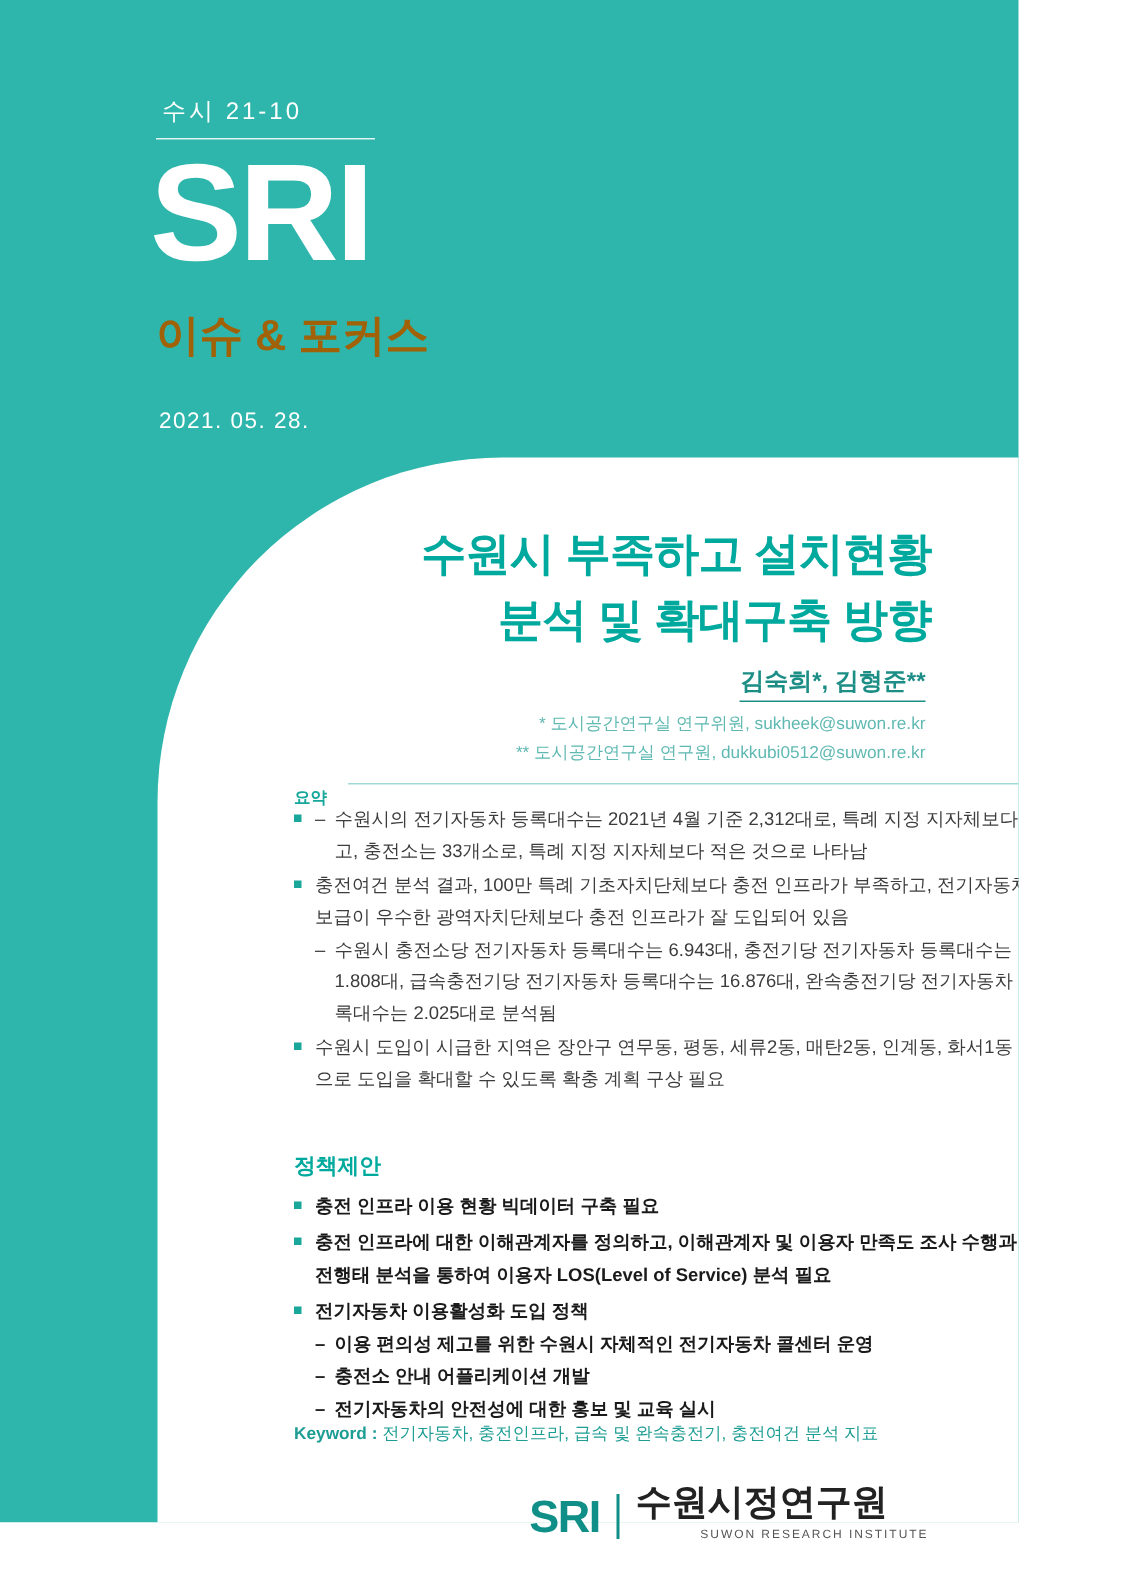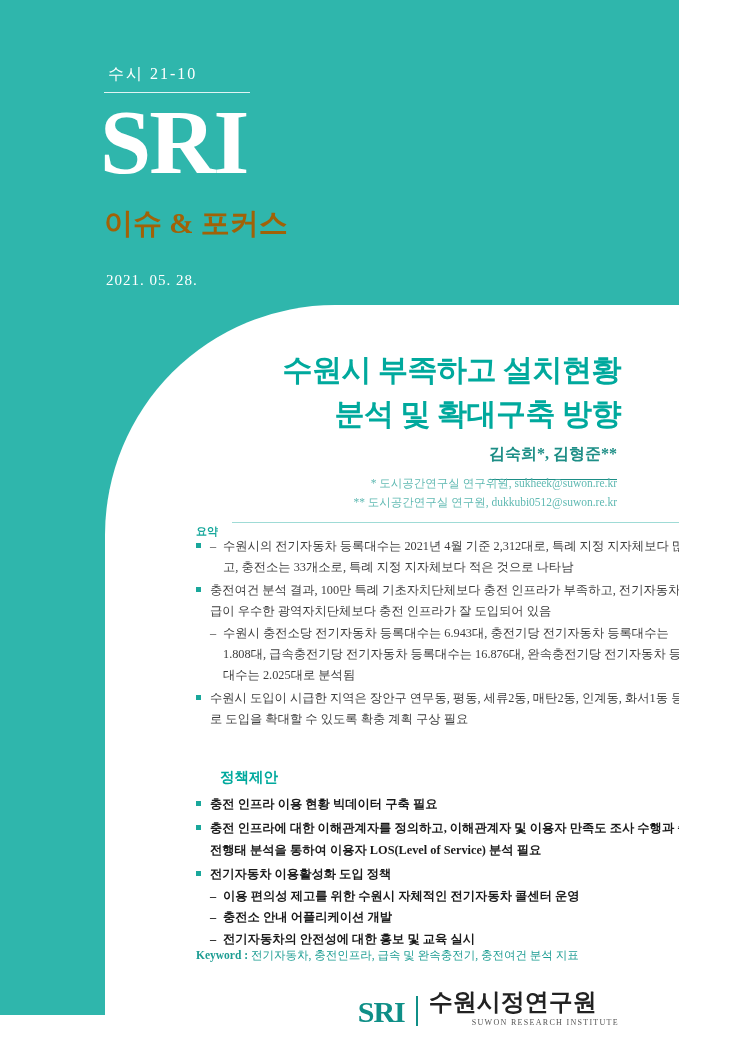--- a/index.html
+++ b/index.html
@@ -12,21 +12,20 @@
     font-family: "Liberation Sans", sans-serif;
     background: #ffffff;
     overflow: hidden;
   }
   .page {
     position: relative;
     width: 679px;
     height: 1061px;
     background: #ffffff;
     overflow: hidden;
-    font-family: Liberation Serif, serif;
   }
   
   .teal-panel {
     position: absolute;
     left: 0;
     top: 0;
     width: 750px;
     height: 1015px;
     background: #2fb6ac;
   }
@@ -112,21 +111,21 @@
   }
   .authors {
     position: absolute;
     right: 62px;
     top: 444px;
     text-align: right;
     color: #1d8e86;
     font-size: 16px;
     font-weight: bold;
     border-bottom: 1.5px solid #1d8e86;
-    padding-bottom: 14px;
+    padding-bottom: 2px;
   }
   .affil {
     position: absolute;
     right: 62px;
     top: 474px;
     text-align: right;
     color: #5fb9b2;
     font-size: 11.5px;
     line-height: 1.65;
   }
@@ -193,21 +192,20 @@
   }
 
   
   .sec-policy-title {
     position: absolute;
     left: 196px;
     top: 768px;
     color: #00a99d;
     font-size: 14.5px;
     font-weight: bold;
-    margin-left: 24px;
   }
   .policy-body {
     position: absolute;
     left: 196px;
     top: 794px;
     width: 500px;
     color: #1a1a1a;
     font-size: 12.3px;
     font-weight: bold;
     line-height: 1.78;

